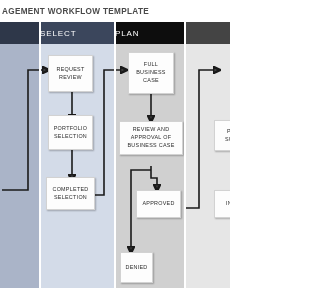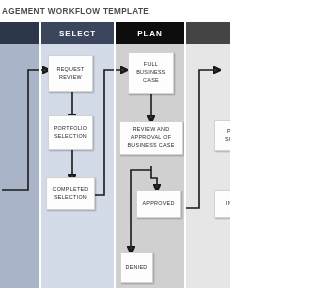--- a/index.html
+++ b/index.html
@@ -18,22 +18,22 @@
     color:#4a4a4a;white-space:nowrap;overflow:hidden;
     padding-left:2px;box-sizing:border-box;
   }
 
   
   #board{position:absolute;left:0;top:22px;width:230px;height:266px;}
 
   .lane{position:absolute;top:0;height:266px;box-sizing:border-box;}
   .lane-head{
     position:absolute;left:0;top:0;right:0;height:22px;
-    display:flex;align-items:center;justify-content:center;
-    color:#ffffff;font-size:8px;font-weight:bold;letter-spacing:.9px;
+    display:flex;align-items:center;
+    color:#ffffff;font-size:8px;font-weight:normal;letter-spacing:.9px;
     box-sizing:border-box;
   }
   .lane-body{position:absolute;left:0;top:22px;right:0;bottom:0;}
 
   
   #lane0{left:0;width:40px;}
   #lane1{left:40px;width:75px;}
   #lane2{left:115px;width:70px;padding-left:47px;}
   #lane3{left:185px;width:45px;}
 

